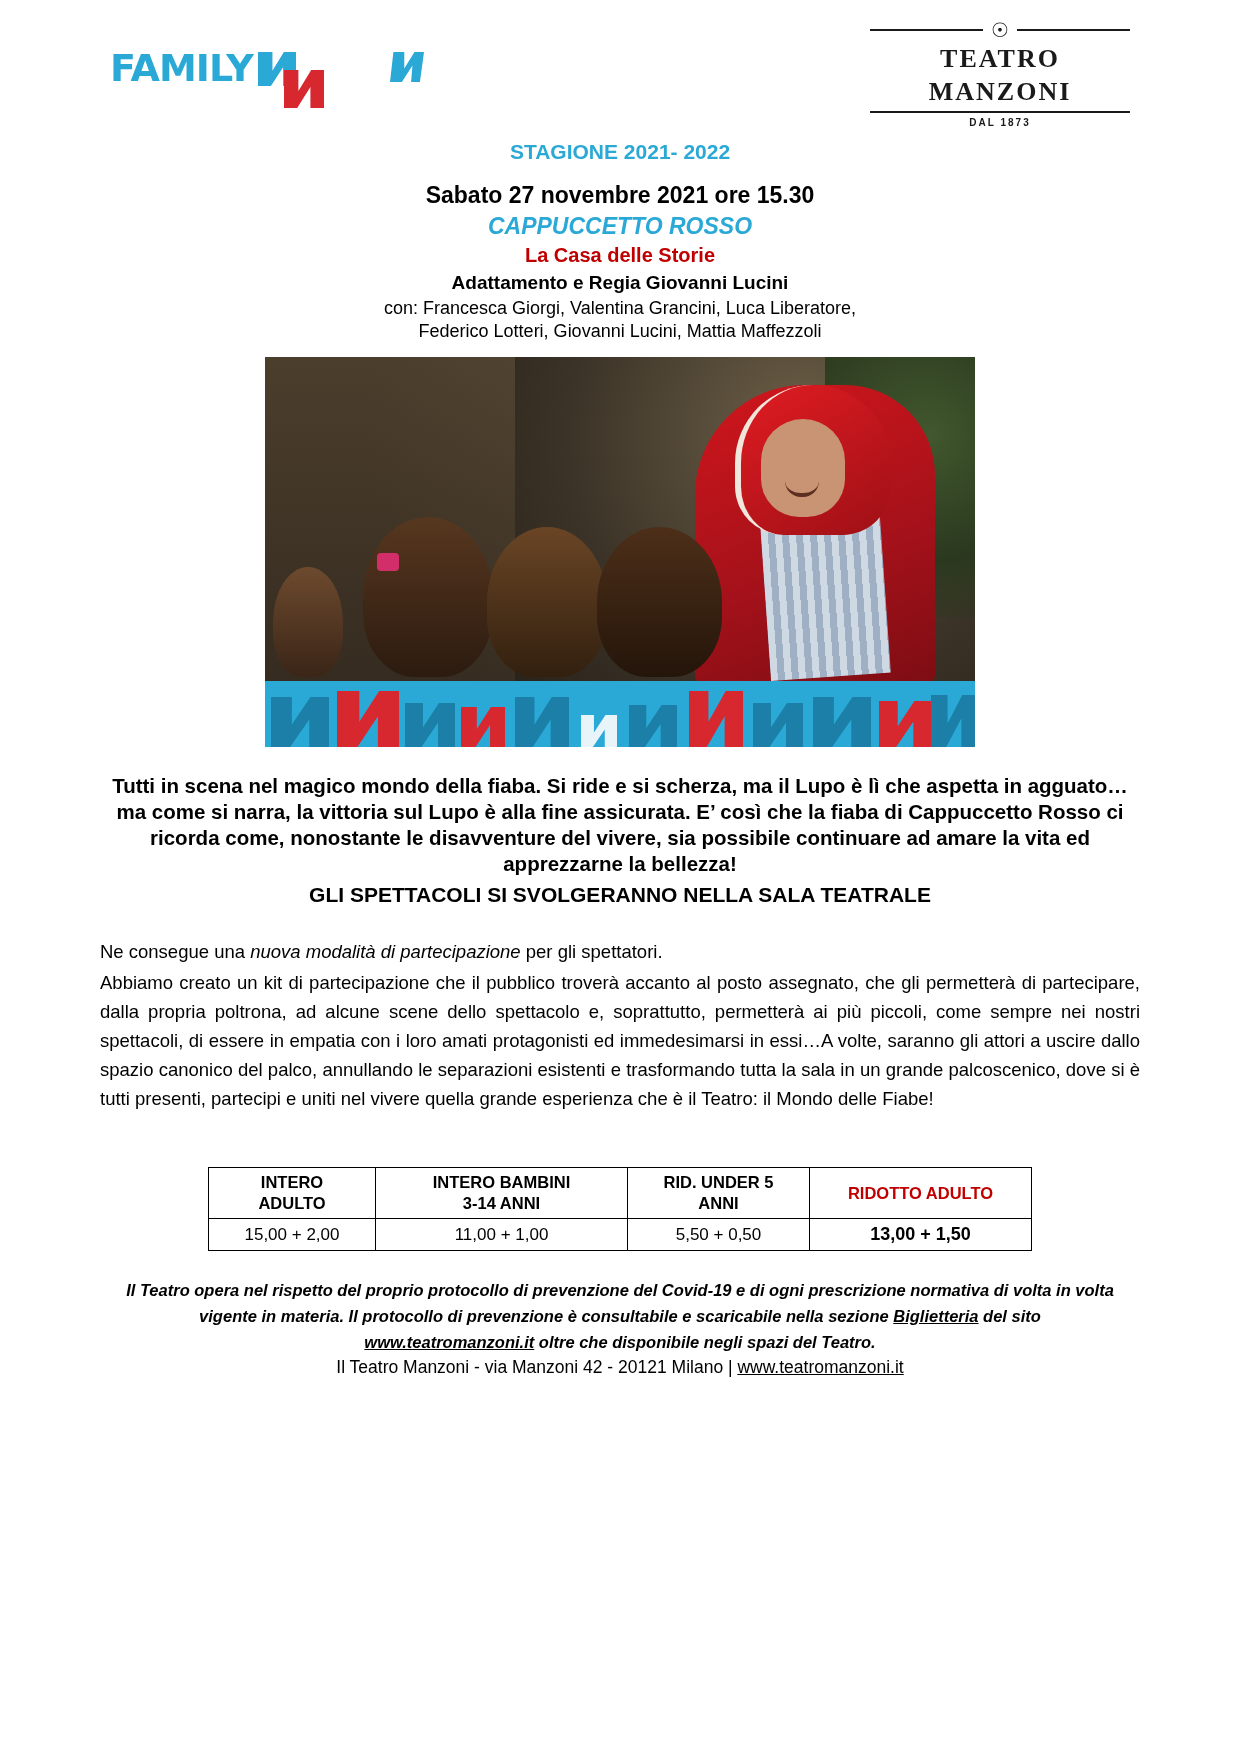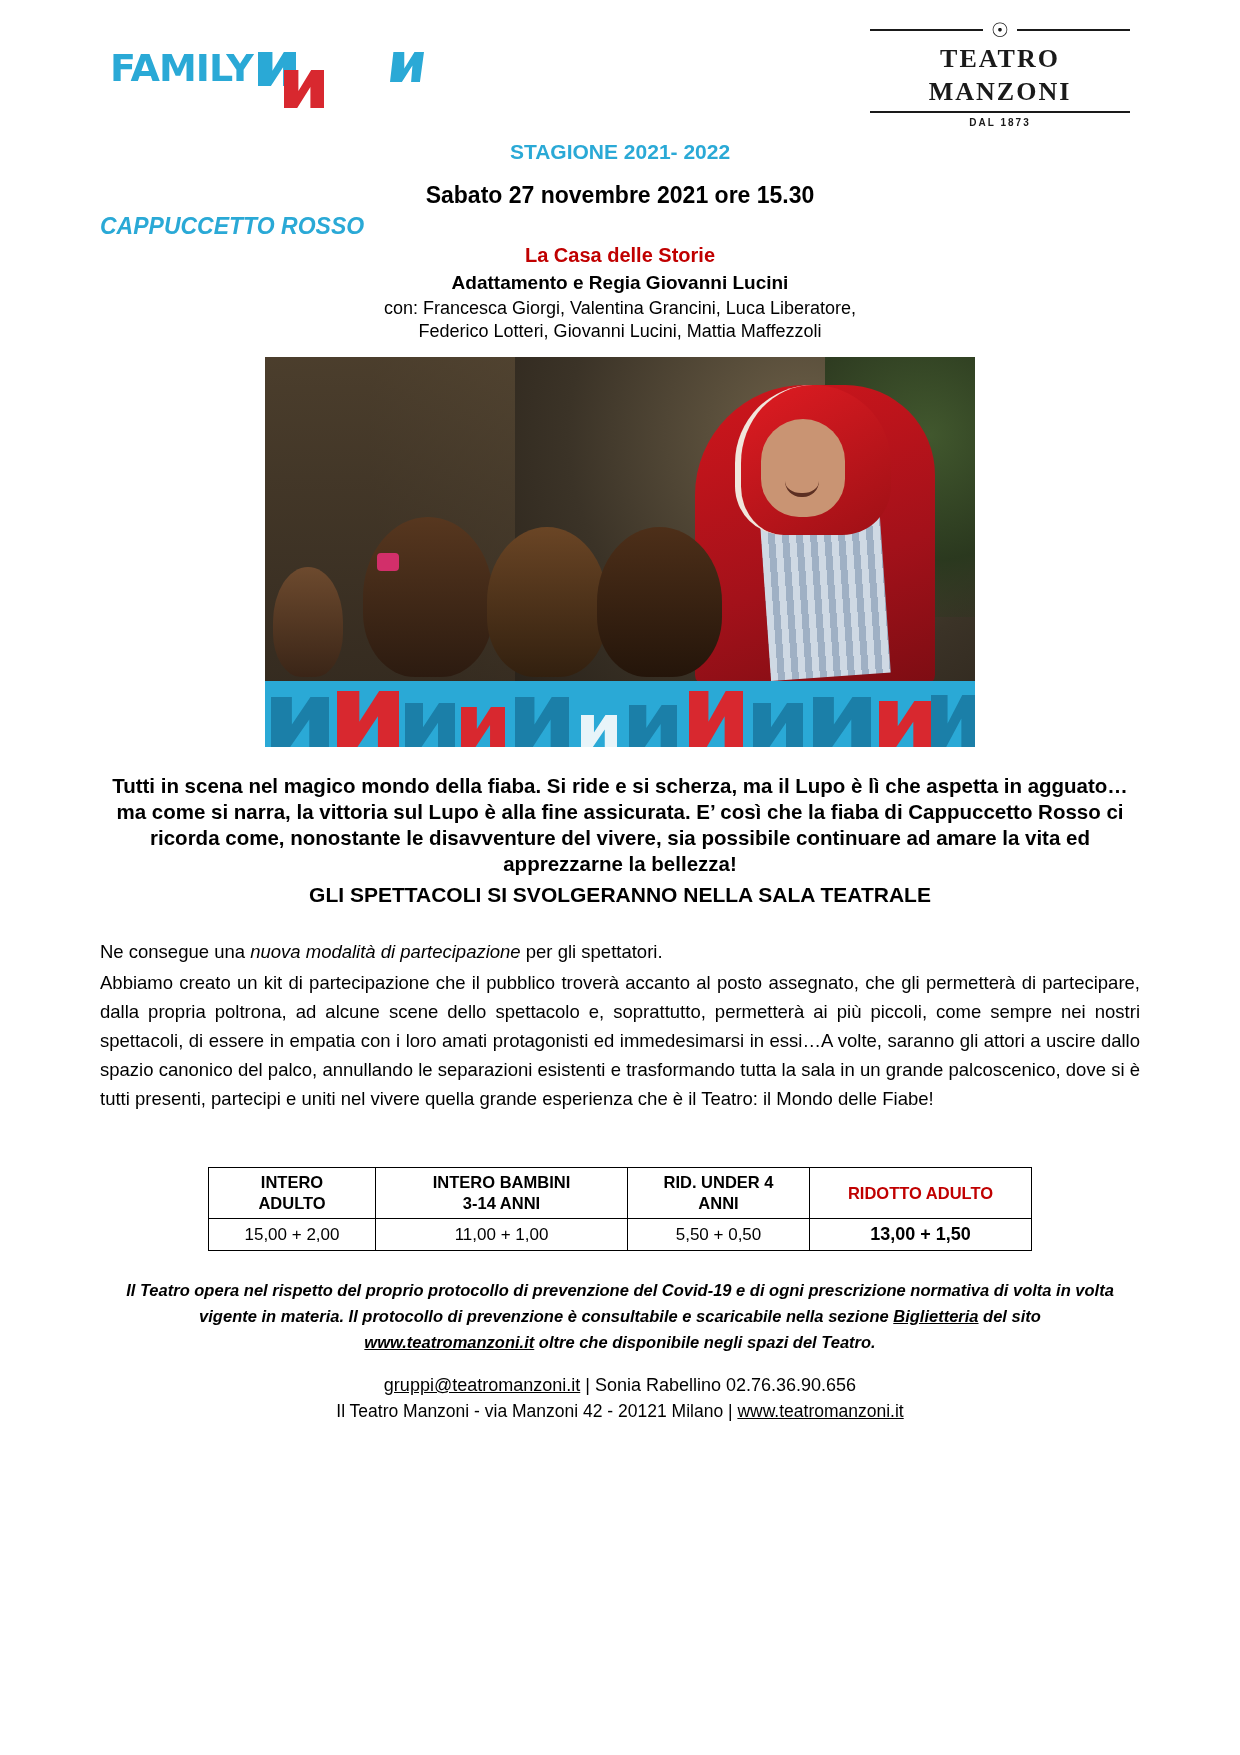--- a/index.html
+++ b/index.html
@@ -124,20 +124,21 @@
     font-size: 21px;
     margin-top: 20px;
   }
   .date-line {
     text-align: center;
     font-weight: bold;
     font-size: 23px;
     margin-top: 18px;
   }
   .show-title {
+    text-align: center;
     color: #2aa9d6;
     font-weight: bold;
     font-style: italic;
     font-size: 23px;
     margin-top: 4px;
   }
   .company {
     text-align: center;
     color: #c00000;
     font-weight: bold;
@@ -439,21 +440,21 @@
       <tr>
         <th class="col-a">
           <div>INTERO</div>
           <div>ADULTO</div>
         </th>
         <th class="col-b">
           <div>INTERO BAMBINI</div>
           <div>3-14 ANNI</div>
         </th>
         <th class="col-c">
-          <div>RID. UNDER 4</div>
+          <div>RID. UNDER 5</div>
           <div>ANNI</div>
         </th>
         <th class="col-d th-red">RIDOTTO  ADULTO</th>
       </tr>
     </thead>
     <tbody>
       <tr>
         <td>15,00 + 2,00</td>
         <td>11,00 + 1,00</td>
         <td>5,50 + 0,50</td>
@@ -462,21 +463,18 @@
     </tbody>
   </table>
 
   <div class="notes">
     <div>
       <span>Il Teatro opera nel rispetto del proprio protocollo di prevenzione del Covid-19 e di ogni prescrizione normativa di volta in volta vigente in materia. Il protocollo di prevenzione è consultabile e scaricabile nella sezione </span><a class="link" href="#">Biglietteria</a><span> del sito </span><a class="link" href="#">www.teatromanzoni.it</a><span> oltre che disponibile negli spazi del Teatro.</span>
     </div>
   </div>
 
 
-  <div class="contact">
-    <a class="link" href="#">gruppi@teatromanzoni.it</a><span> | Sonia Rabellino 02.76.36.90.656</span>
-  </div>
 
   <div class="address">
     <span>Il Teatro Manzoni - via Manzoni 42 - 20121 Milano | </span><a class="link" href="#">www.teatromanzoni.it</a>
   </div>
 
 </div>
 
 </body></html>

